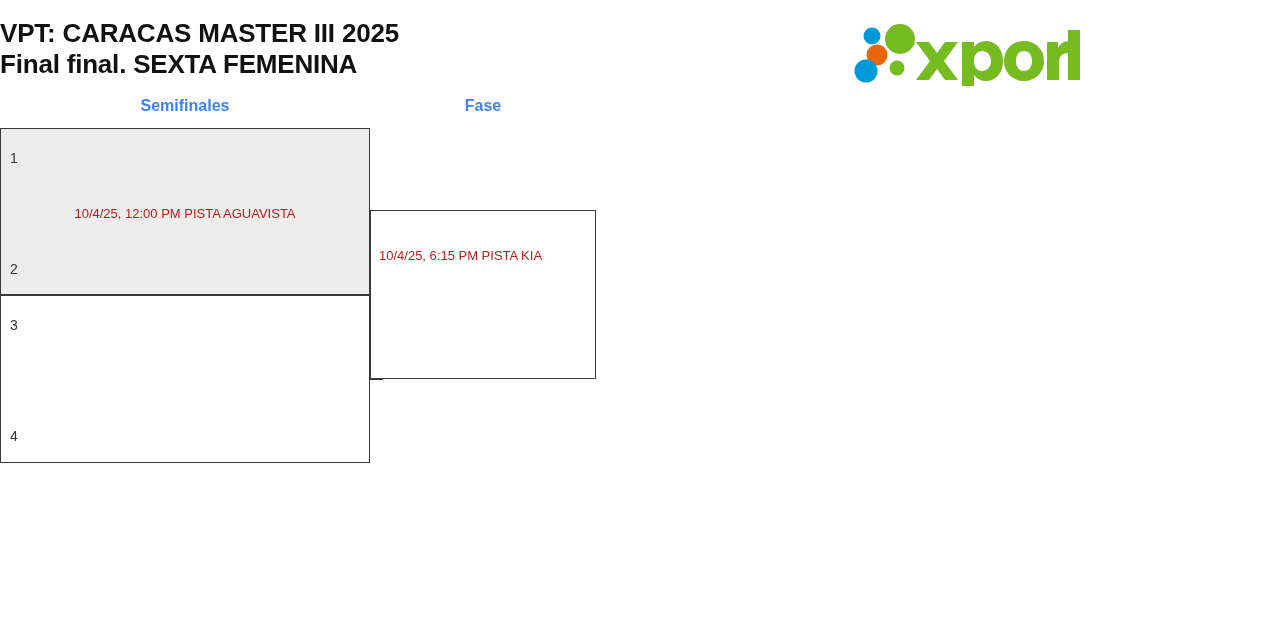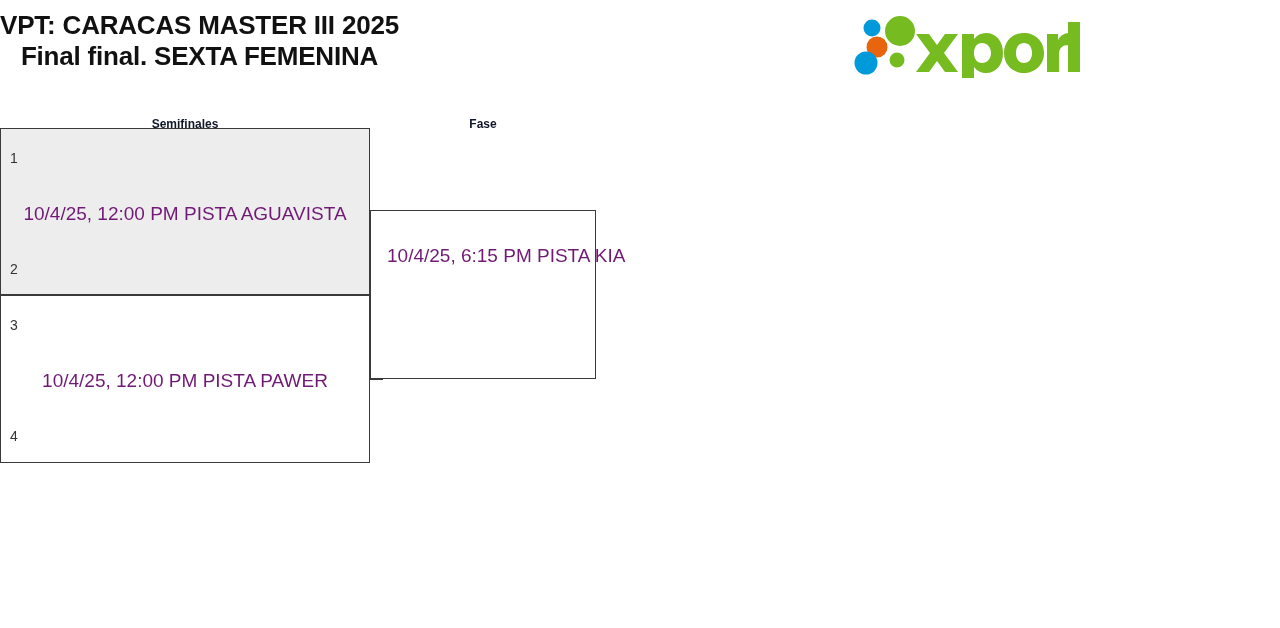--- a/index.html
+++ b/index.html
@@ -15,24 +15,23 @@
     overflow: hidden;
     font-family: "Liberation Sans", "DejaVu Sans", sans-serif;
     color: #1a1a1a;
     -webkit-font-smoothing: antialiased;
   }
 
   
   .page-header {
     position: absolute;
     left: 0;
-    top: 8px;
+    top: 16px;
     width: 1086px;
     height: 78px;
-    text-align: center;
   }
   .title-block {
     position: absolute;
     left: 0;
     top: 2px;
     line-height: 31px;
   }
   .title-line {
     font-size: 26px;
     font-weight: bold;
@@ -54,27 +53,26 @@
   
   .bracket {
     position: absolute;
     left: 0;
     top: 0;
     width: 1280px;
     height: 628px;
   }
   .round-header {
     position: absolute;
-    font-size: 12px;
+    font-size: 16px;
     font-weight: bold;
-    color: #0f172a;
+    color: #3b82f6;
     text-align: center;
     white-space: nowrap;
     transform: translateX(-50%);
-    margin-top: 20px;
   }
   .round-header.r-semis { left: 185px; top: 97px; }
   .round-header.r-final { left: 483px; top: 97px; }
 
   .match-box {
     position: absolute;
     box-sizing: border-box;
     border: 1px solid #3a3a3a;
     background: #ffffff;
   }
@@ -95,30 +93,30 @@
     line-height: 14px;
   }
   .seed.top { top: 22px; }
   .seed.bottom { top: 133px; }
 
   .match-info {
     position: absolute;
     left: 0;
     width: 100%;
     text-align: center;
-    font-size: 19px;
-    color: #701a75;
+    font-size: 13px;
+    color: #b91c1c;
     line-height: 18px;
     white-space: nowrap;
   }
   .match-sf1 .match-info { top: 76px; }
   .match-sf2 .match-info { top: 76px; }
   .match-final .match-info {
     text-align: left;
-    left: 16px;
+    left: 8px;
     width: auto;
     top: 36px;
   }
 
   
   .connector {
     position: absolute;
     background: #3a3a3a;
     height: 1px;
     width: 14px;
@@ -178,21 +176,20 @@
 
   <div class="match-box match-sf1 shaded">
     <span class="seed top">1</span>
     <span class="seed bottom">2</span>
     <span class="match-info">10/4/25, 12:00 PM PISTA AGUAVISTA</span>
   </div>
 
   <div class="match-box match-sf2">
     <span class="seed top">3</span>
     <span class="seed bottom">4</span>
-    <span class="match-info">10/4/25, 12:00 PM PISTA PAWER</span>
   </div>
 
   <div class="connector c1"></div>
   <div class="connector c2"></div>
 
   <div class="match-box match-final">
     <span class="match-info">10/4/25, 6:15 PM PISTA KIA</span>
   </div>
 
 </div>

